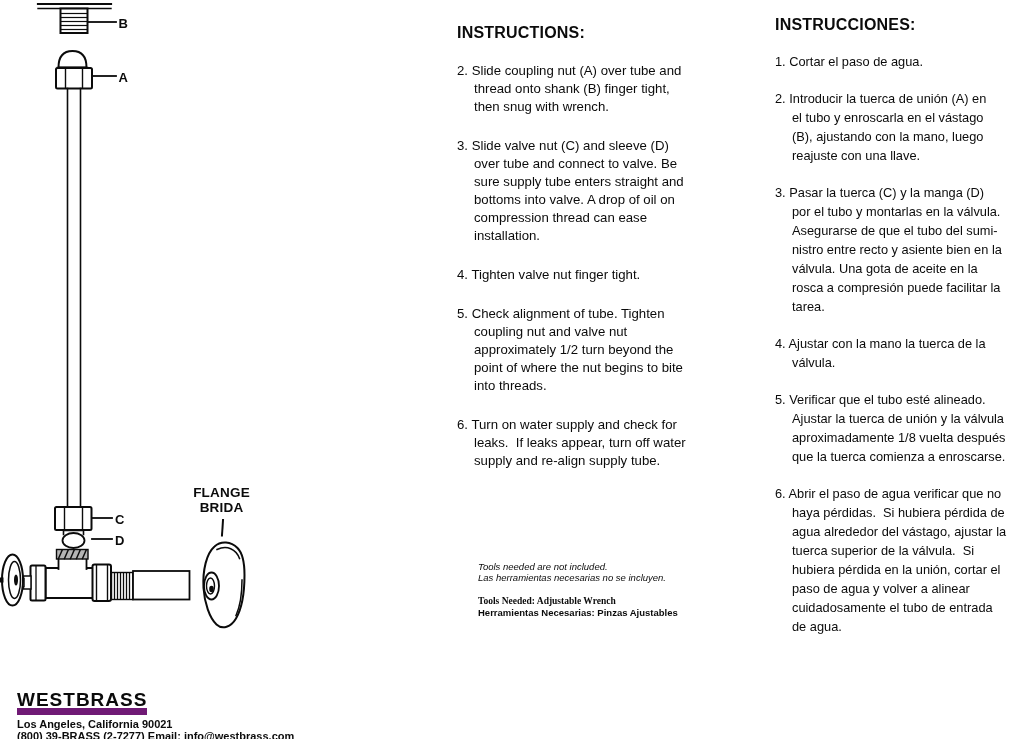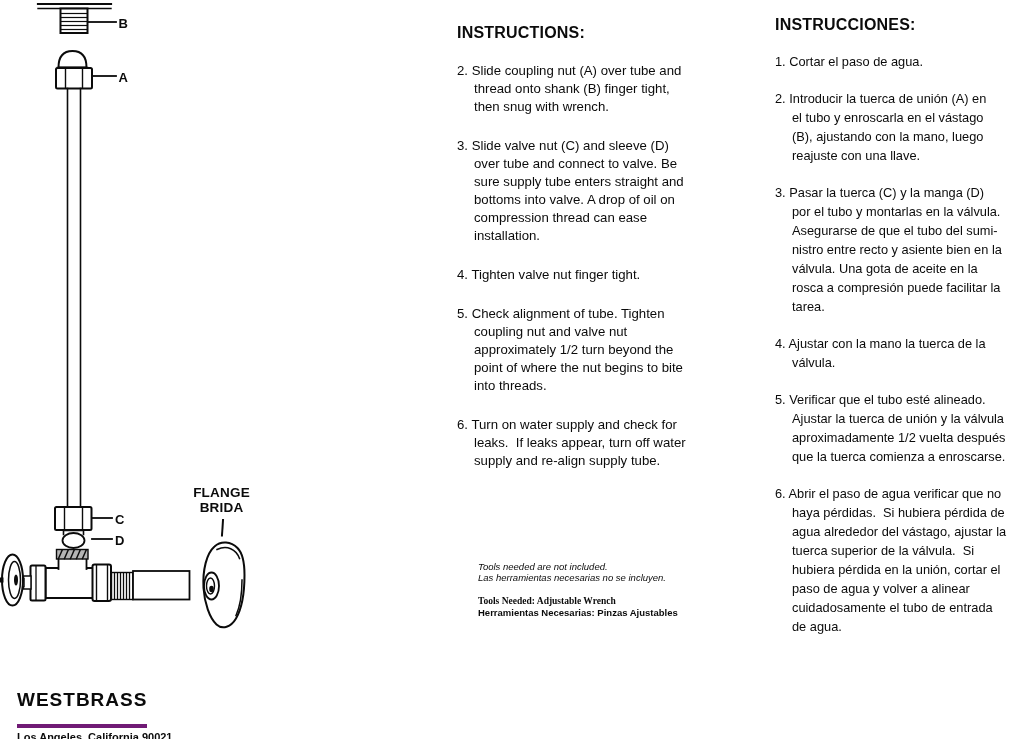--- a/index.html
+++ b/index.html
@@ -34,21 +34,21 @@
   .tools-note { position:absolute; left:478px; top:562px; }
   .tools-note .itl { font-style:italic; font-size:9.5px; line-height:10.5px; }
   .tools-note .bld { font-weight:700; font-size:9.5px; line-height:11px; }
   .tools-note .bld-block { margin-top:13px;font-family:Liberation Serif, serif; }
 
   
   .footer { position:absolute; left:17px; top:691px; }
   .brand {
     display:inline-block;
     font-size:19px; font-weight:700; letter-spacing:1px;
-    border-bottom:4px solid #701a75; padding-bottom:16px;
+    border-bottom:7px solid #701a75; padding-bottom:0px;
     line-height:17px;
   }
   .footer .addr, .footer .phone { font-size:11px; font-weight:700; line-height:11.5px; }
   .footer .addr { margin-top:4px; }
 </style>
 </head>
 <body>
 
 <div class="page">
 
@@ -203,21 +203,21 @@
 por el tubo y montarlas en la válvula.
 Asegurarse de que el tubo del sumi-
 nistro entre recto y asiente bien en la
 válvula. Una gota de aceite en la
 rosca a compresión puede facilitar la
 tarea.</div>
     <div class="item">4. Ajustar con la mano la tuerca de la
 válvula.</div>
     <div class="item">5. Verificar que el tubo esté alineado.
 Ajustar la tuerca de unión y la válvula
-aproximadamente 1/2 vuelta después
+aproximadamente 1/8 vuelta después
 que la tuerca comienza a enroscarse.</div>
     <div class="item">6. Abrir el paso de agua verificar que no
 haya pérdidas.  Si hubiera pérdida de
 agua alrededor del vástago, ajustar la
 tuerca superior de la válvula.  Si
 hubiera pérdida en la unión, cortar el
 paso de agua y volver a alinear
 cuidadosamente el tubo de entrada
 de agua.</div>
   </section>

